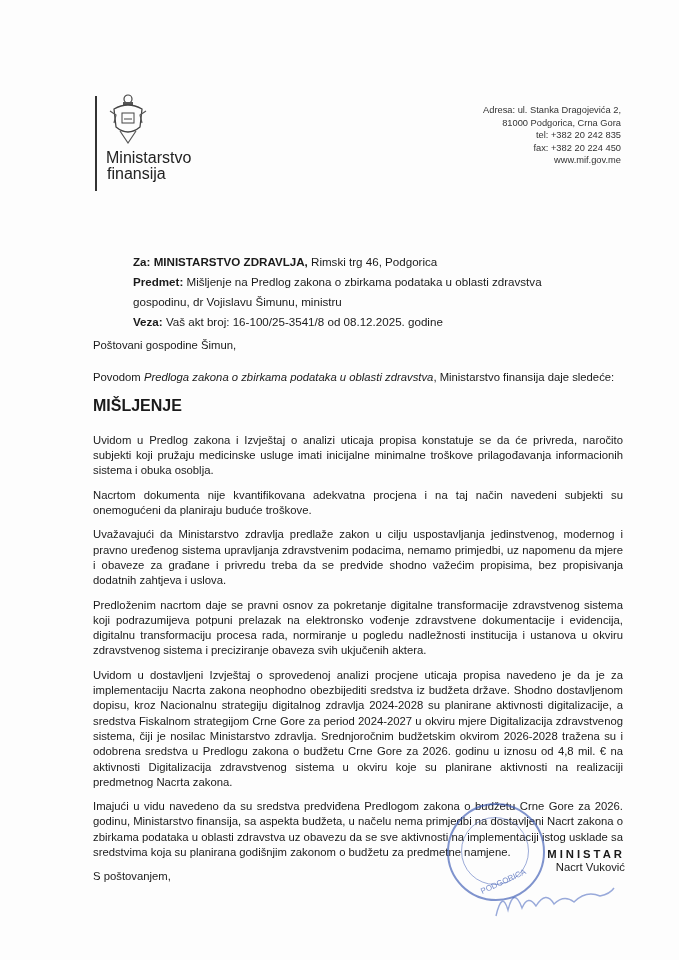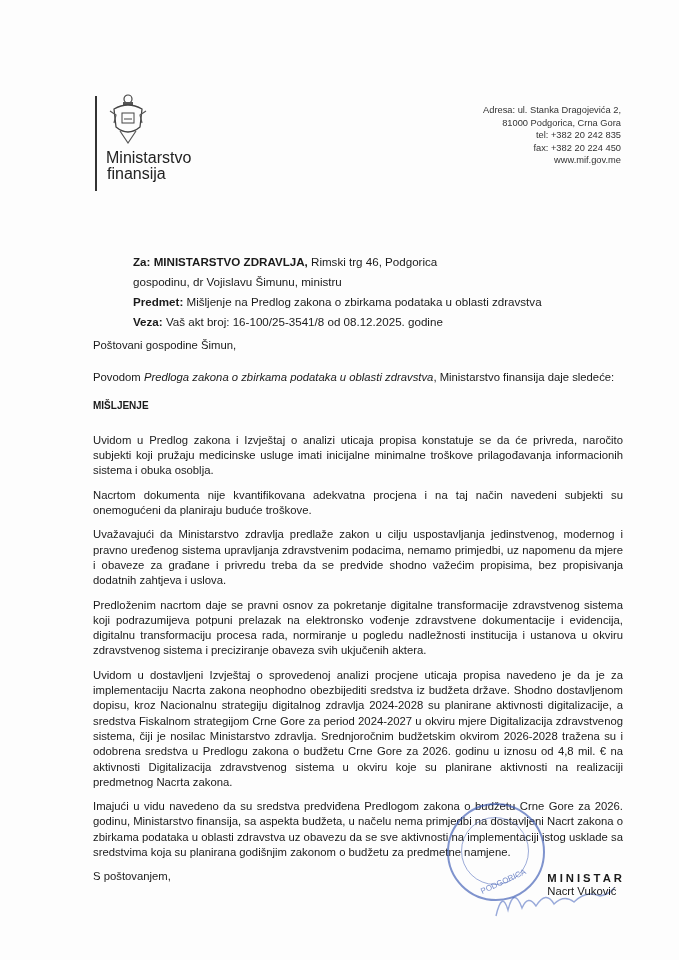--- a/index.html
+++ b/index.html
@@ -7,23 +7,23 @@
   .page { position:absolute; left:0; top:0; width:679px; height:960px; background:#fdfdfd; }
   .vline { position:absolute; left:95px; top:96px; width:2px; height:95px; background:#333; }
   .crest { position:absolute; left:108px; top:93px; width:40px; height:54px; }
   .ministry { position:absolute; left:106px; top:150px; font-size:16px; line-height:16px; color:#222; }
   .address { position:absolute; right:58px; top:104px; text-align:right; font-size:9.3px; line-height:12.5px; color:#333; }
   .ref-row { position:absolute; left:93px; top:211px; width:522px; font-size:12px; display:flex; justify-content:space-between; }
   .meta { position:absolute; left:93px; top:252px; width:530px; font-size:11.6px; line-height:20px;margin-left:40px; }
   .meta b { font-weight:bold; }
   .body { position:absolute; left:93px; top:338px; width:530px; font-size:11.3px; line-height:15.3px; }
   .body p { margin:0 0 9px 0; text-align:justify; }
-  .heading { text-align:center; font-weight:bold; font-size:10px; margin:12px 0 20px 0 !important; }
+  .heading { text-align:center; font-weight:bold; font-size:16px; margin:12px 0 20px 0 !important; }
   .closing { position:absolute; left:93px; top:870px; font-size:11.3px; }
-  .sign { position:absolute; right:54px; top:872px; text-align:left; font-size:11.3px; line-height:13px; }
+  .sign { position:absolute; right:54px; top:848px; text-align:right; font-size:11.3px; line-height:13px; }
   .sign .title { font-weight:bold; letter-spacing:3px; }
   .stamp { position:absolute; left:447px; top:803px; width:94px; height:94px; border:2.5px solid rgba(60,90,180,0.65); border-radius:50%; }
   .stamp-inner { position:absolute; left:12px; top:12px; width:66px; height:66px; border:1.5px solid rgba(60,90,180,0.5); border-radius:50%; }
   .stamp-text { position:absolute; left:30px; top:72px; font-size:8px; color:rgba(60,90,180,0.7); transform:rotate(-25deg); }
   .signature { position:absolute; left:488px; top:880px; width:130px; height:40px; }
 </style>
 </head>
 <body>
 
 <div class="page">
@@ -52,24 +52,24 @@
     <div>fax: +382 20 224 450</div>
     <div>www.mif.gov.me</div>
   </div>
 
 
   <div class="meta">
     <div>
       <b>Za:</b>
       <b>MINISTARSTVO ZDRAVLJA,</b><span> Rimski trg 46, Podgorica</span>
     </div>
-    <div>gospodinu, dr Vojislavu Šimunu, ministru</div>
     <div>
       <b>Predmet:</b><span> Mišljenje na Predlog zakona o zbirkama podataka u oblasti zdravstva</span>
     </div>
+    <div>gospodinu, dr Vojislavu Šimunu, ministru</div>
     <div>
       <b>Veza:</b><span> Vaš akt broj: 16-100/25-3541/8 od 08.12.2025. godine</span>
     </div>
   </div>
 
   <div class="body">
     <p style="margin-bottom:17px">Poštovani gospodine Šimun,</p>
     <p><span>Povodom </span><i>Predloga zakona o zbirkama podataka u oblasti zdravstva</i><span>, Ministarstvo finansija daje sledeće:</span></p>
     <p class="heading">MIŠLJENJE</p>
     <p>Uvidom u Predlog zakona i Izvještaj o analizi uticaja propisa konstatuje se da će privreda, naročito subjekti koji pružaju medicinske usluge imati inicijalne minimalne troškove prilagođavanja informacionih sistema i obuka osoblja.</p>

